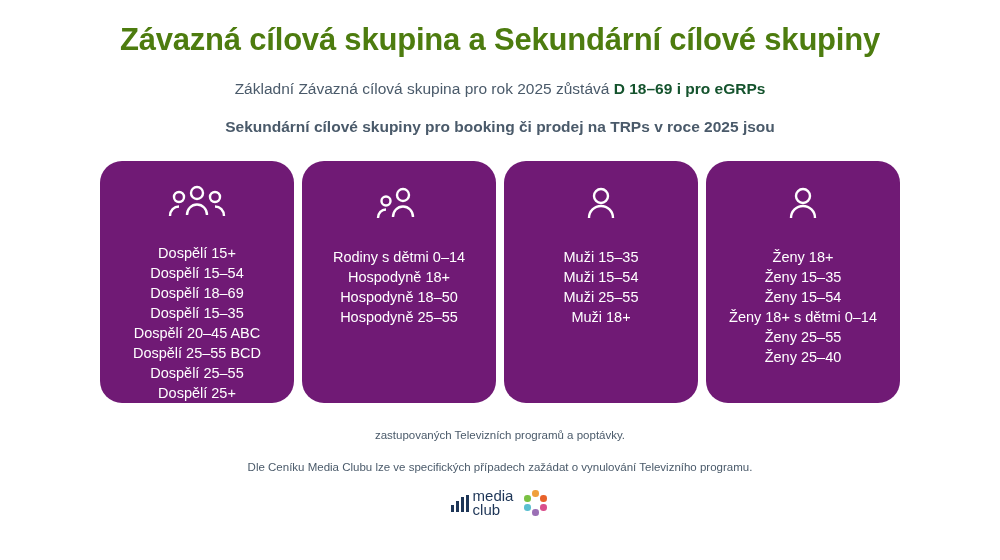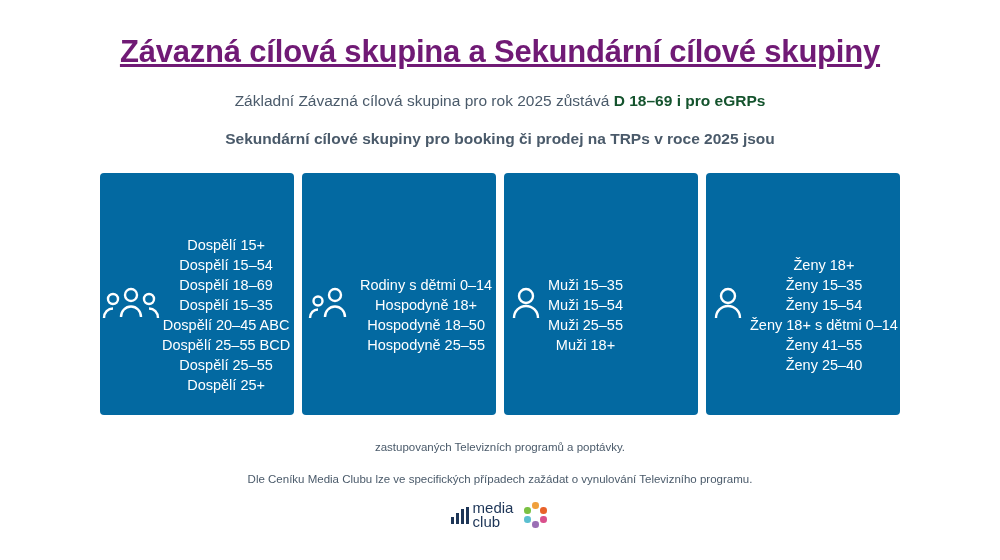--- a/index.html
+++ b/index.html
@@ -10,26 +10,25 @@
     overflow: hidden;
   }
   .slide {
     position: relative;
     width: 1000px; height: 560px;
     background: #ffffff;
     padding: 0;
   }
   .title {
     text-align: center;
-    color: #701a75;
+    color: #4d7c0f;
     font-size: 31px;
     font-weight: bold;
     letter-spacing: -0.2px;
-    margin-top: 34px;
-    text-decoration: underline;
+    margin-top: 22px;
   }
   .subtitle1 {
     text-align: center;
     color: #4a5a6a;
     font-size: 15.5px;
     margin-top: 22px;
   }
   .subtitle1 .hl {
     color: #14532d;
     font-weight: bold;
@@ -44,24 +43,24 @@
   .cards {
     display: flex;
     justify-content: center;
     gap: 8px;
     margin-top: 25px;
     padding: 0 100px;
   }
   .card {
     width: 196px;
     height: 242px;
-    background: #0369a1;
-    border-radius: 4px;
-    display: flex;
-    flex-direction: row;
+    background: #701a75;
+    border-radius: 22px;
+    display: flex;
+    flex-direction: column;
     align-items: center;
     padding-top: 22px;
     color: #ffffff;
   }
   .card-icon {
     height: 44px;
     display: flex;
     align-items: center;
     justify-content: center;
   }
@@ -201,21 +200,21 @@
         <svg width="44" height="40" viewBox="0 0 44 40" fill="none" stroke="#ffffff" stroke-width="2.4">
           <circle cx="22" cy="11" r="7"></circle>
           <path d="M10 33c0-6.8 5.4-12 12-12s12 5.2 12 12"></path>
         </svg>
       </div>
       <div class="card-list">
         <div>Ženy 18+</div>
         <div>Ženy 15–35</div>
         <div>Ženy 15–54</div>
         <div>Ženy 18+ s dětmi 0–14</div>
-        <div>Ženy 41–55</div>
+        <div>Ženy 25–55</div>
         <div>Ženy 25–40</div>
       </div>
     </div>
 
   </div>
 
   <div class="footnotes">
     <div class="footnote-a">zastupovaných Televizních programů a poptávky.</div>
     <div class="footnote-b">Dle Ceníku Media Clubu lze ve specifických případech zažádat o vynulování Televizního programu.</div>
   </div>

